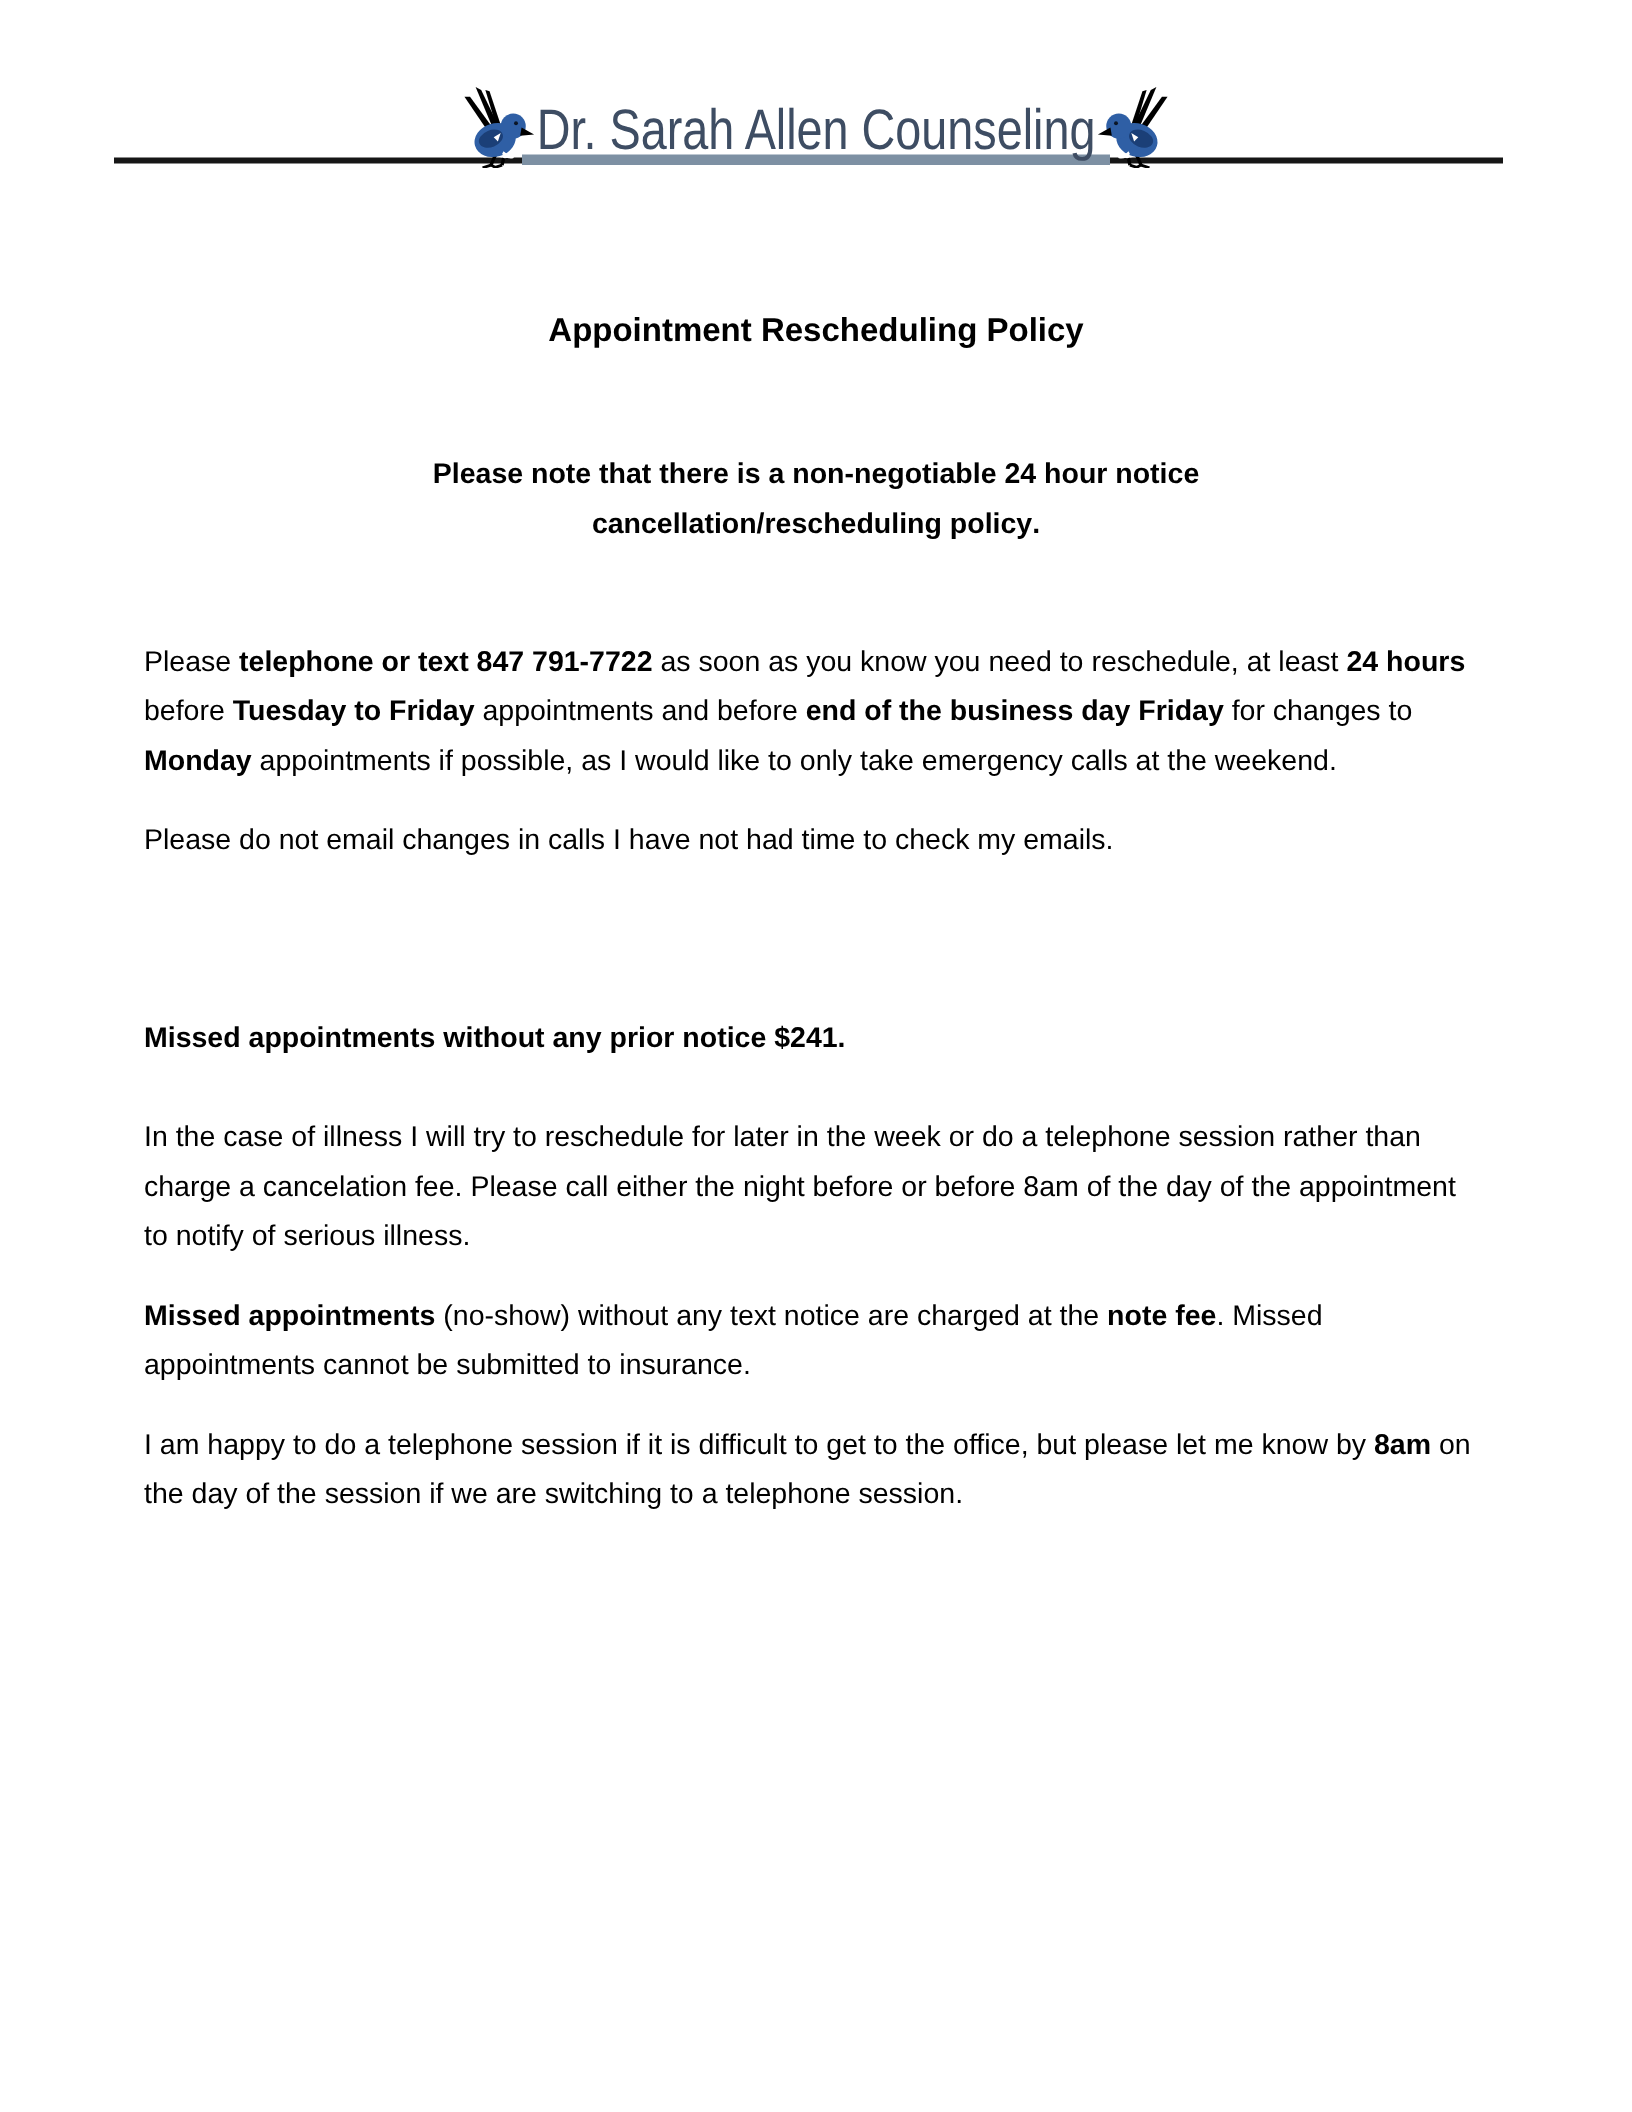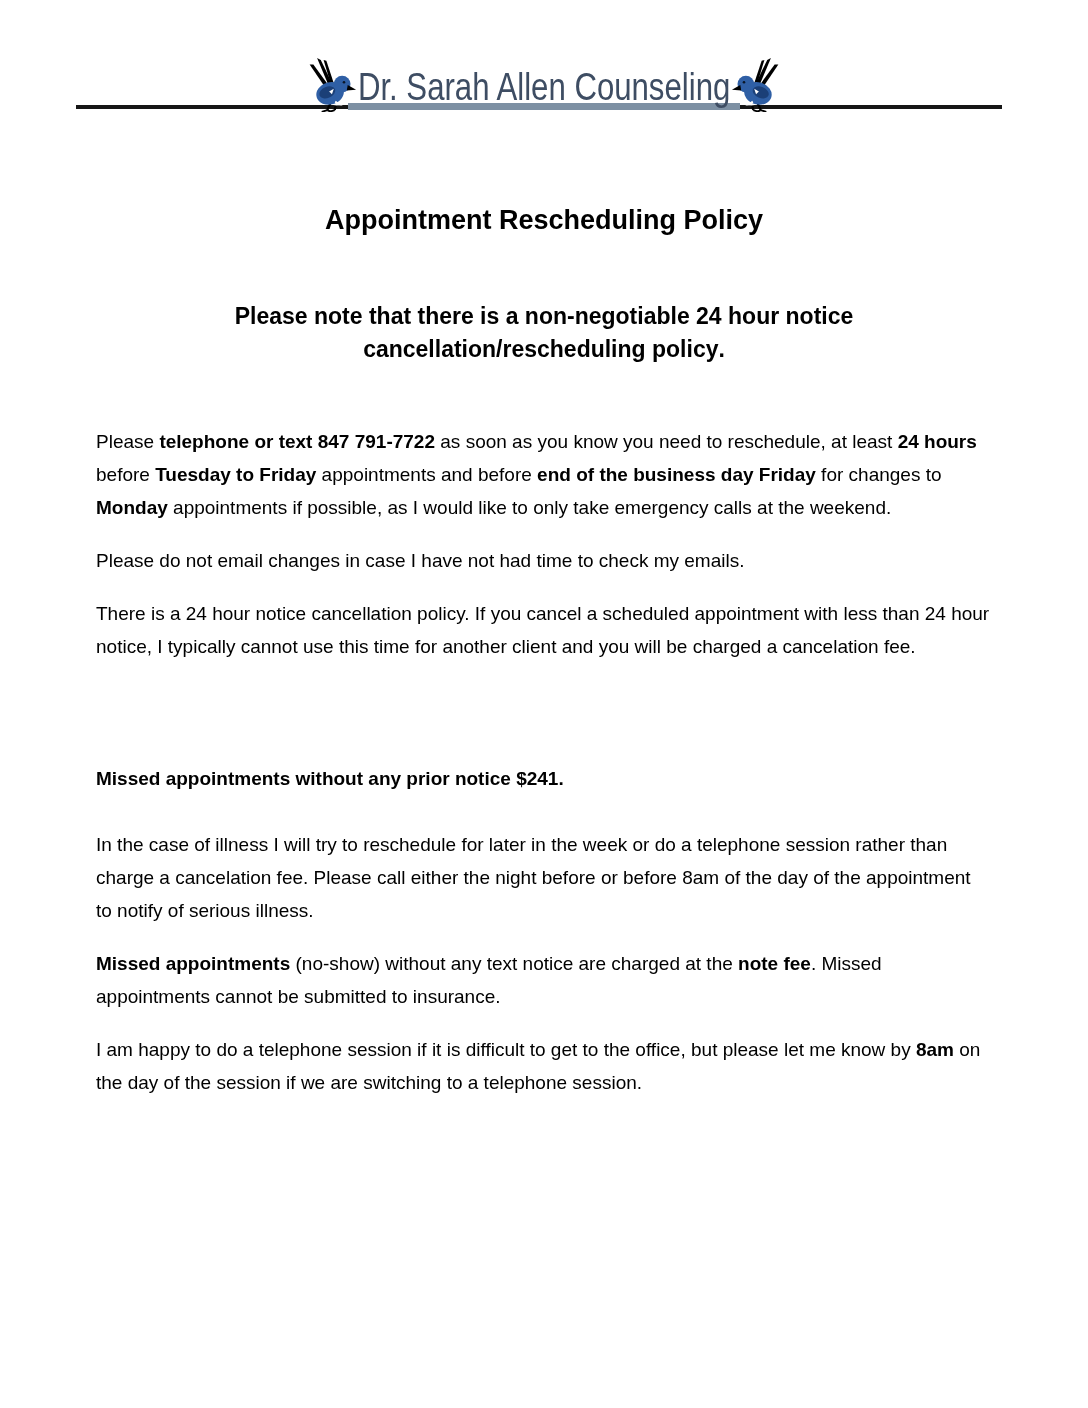--- a/index.html
+++ b/index.html
@@ -57,29 +57,29 @@
     margin: 0 -40px;
     padding-bottom: 4px;
     white-space: nowrap;
   }
   .bird { width: 52px; height: 54px; flex: 0 0 auto; position: relative; top: 2px; }
   .bird.flipped { transform: scaleX(-1); }
   
   .doc-title {
     margin: 88px 0 0;
     text-align: center;
-    font-size: 27px;
+    font-size: 22px;
     line-height: 32px;
     font-weight: bold;
   }
   .doc-subtitle {
     margin: 64px auto 0;
     max-width: 712px;
     text-align: center;
-    font-size: 23px;
+    font-size: 19px;
     line-height: 33px;
     font-weight: bold;
   }
   .doc-body {
     margin: 59px 98px 0 96px;
     font-size: 19px;
     line-height: 33px;
   }
   .doc-body p { margin: 0 0 20px; }
   .doc-body p.fee-block { margin: 33px 0; }
@@ -133,21 +133,20 @@
       </svg>
     </div>
   </div>
 
   <h1 class="doc-title">Appointment Rescheduling Policy</h1>
 
   <div class="doc-subtitle"><b>Please note that there is a non-negotiable 24 hour notice cancellation/rescheduling policy</b><span>.</span></div>
 
   <div class="doc-body">
     <p><span>Please </span><b>telephone or text 847 791-7722</b><span> as soon as you know you need to reschedule, at least </span><b>24 hours</b><span> before </span><b>Tuesday to Friday</b><span> appointments and before </span><b>end of the business day Friday</b><span> for changes to </span><b>Monday</b><span> appointments if possible, as I would like to only take emergency calls at the weekend.</span></p>
-    <p><span>Please do not email changes in case I have not had time to check my emails.</span></p>
-    <p><span>There is a 24 hour notice cancellation policy. If you cancel a scheduled appointment with less than 24 hour notice, I typically cannot use this time for another client and you will be charged a cancelation fee.</span></p>
+    <p><span>Please do not email changes in calls I have not had time to check my emails.</span></p>
     <p class="fee-block"><br><br><b>Missed appointments without any prior notice $241.</b></p>
     <p><span>In the case of illness I will try to reschedule for later in the week or do a telephone session rather than charge a cancelation fee. Please call either the night before or before 8am of the day of the appointment to notify of serious illness.</span></p>
     <p><b>Missed appointments</b><span> (no-show) without any text notice are charged at the </span><b>note fee</b><span>. Missed appointments cannot be submitted to insurance.</span></p>
     <p><span>I am happy to do a telephone session if it is difficult to get to the office, but please let me know by </span><b>8am</b><span> on the day of the session if we are switching to a telephone session.</span></p>
   </div>
 
 </div>
 
 </body></html>

